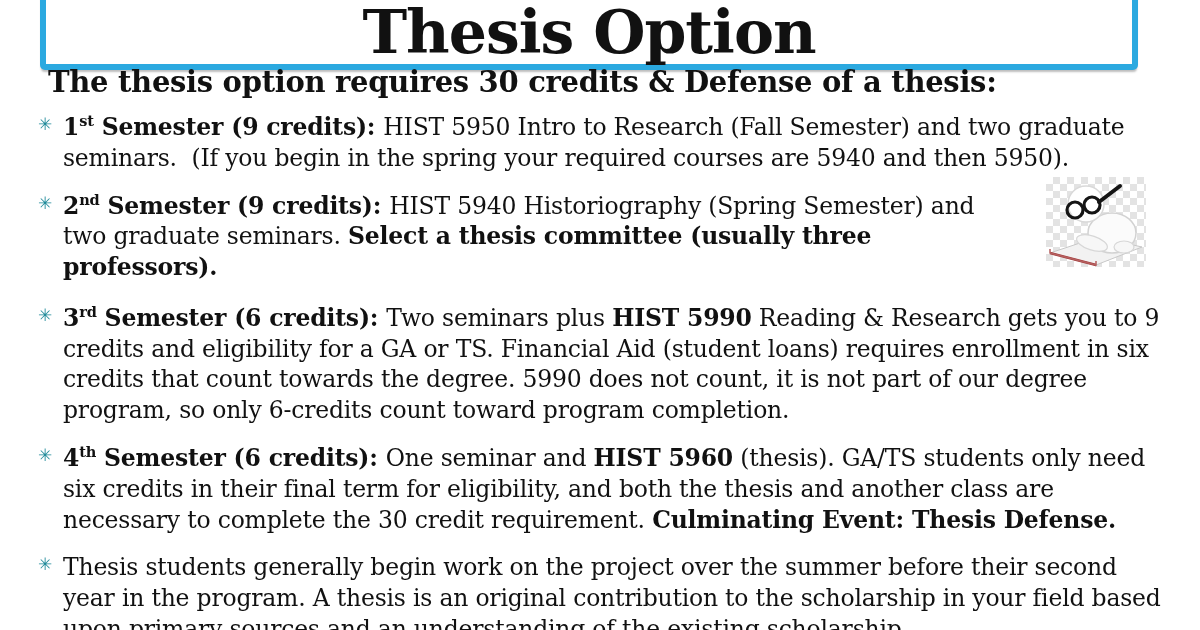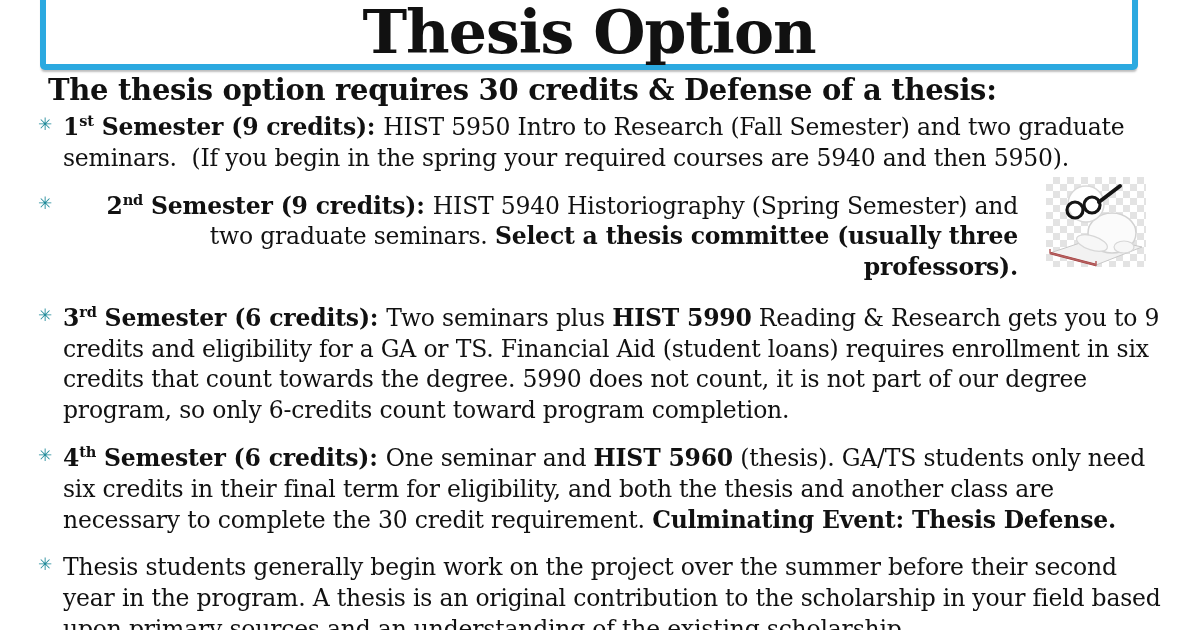--- a/index.html
+++ b/index.html
@@ -22,21 +22,21 @@
   }
   .title-box h1{
     margin:0 0 2px 0;
     font-size:60px;line-height:1.0;
     font-weight:bold;
     letter-spacing:-1px;
     white-space:nowrap;
   }
 
   .headline{
-    position:absolute;left:48px;top:74px;width:1110px;margin:0;
+    position:absolute;left:48px;top:66px;width:1110px;margin:0;
     font-size:29px;font-weight:bold;line-height:1.15;
     letter-spacing:-0.3px;
   }
 
   .bullets{
     position:absolute;left:40px;top:112px;width:1126px;
     margin:0;padding:0;list-style:none;
   }
   .bullets li{
     position:relative;
@@ -49,21 +49,21 @@
   .bullets li .marker{
     position:absolute;left:-2px;top:4px;
     font-size:17px;line-height:1;
     color:var(--bullet,#1F8A99);
     font-family:"DejaVu Sans",sans-serif;
   }
   .bullets li sup{
     font-size:62%;line-height:0;vertical-align:super;font-weight:bold;
   }
   .bullets li b{font-weight:bold;}
-  .bullets li.wrap-right .content{display:block;padding-right:148px;text-align:right;}
+  .bullets li.wrap-right .content{display:block;padding-right:148px;}
   .bullets li.wrap-right{margin-bottom:20px;}
 
   
   .clipart{
     position:absolute;left:1046px;top:177px;width:100px;height:90px;
     background:
       conic-gradient(#e3e3e3 0 25%, #ffffff 0 50%, #e3e3e3 0 75%, #ffffff 0);
     background-size:14px 14px;
   }
   .clipart svg{position:absolute;inset:0;width:100%;height:100%;}

